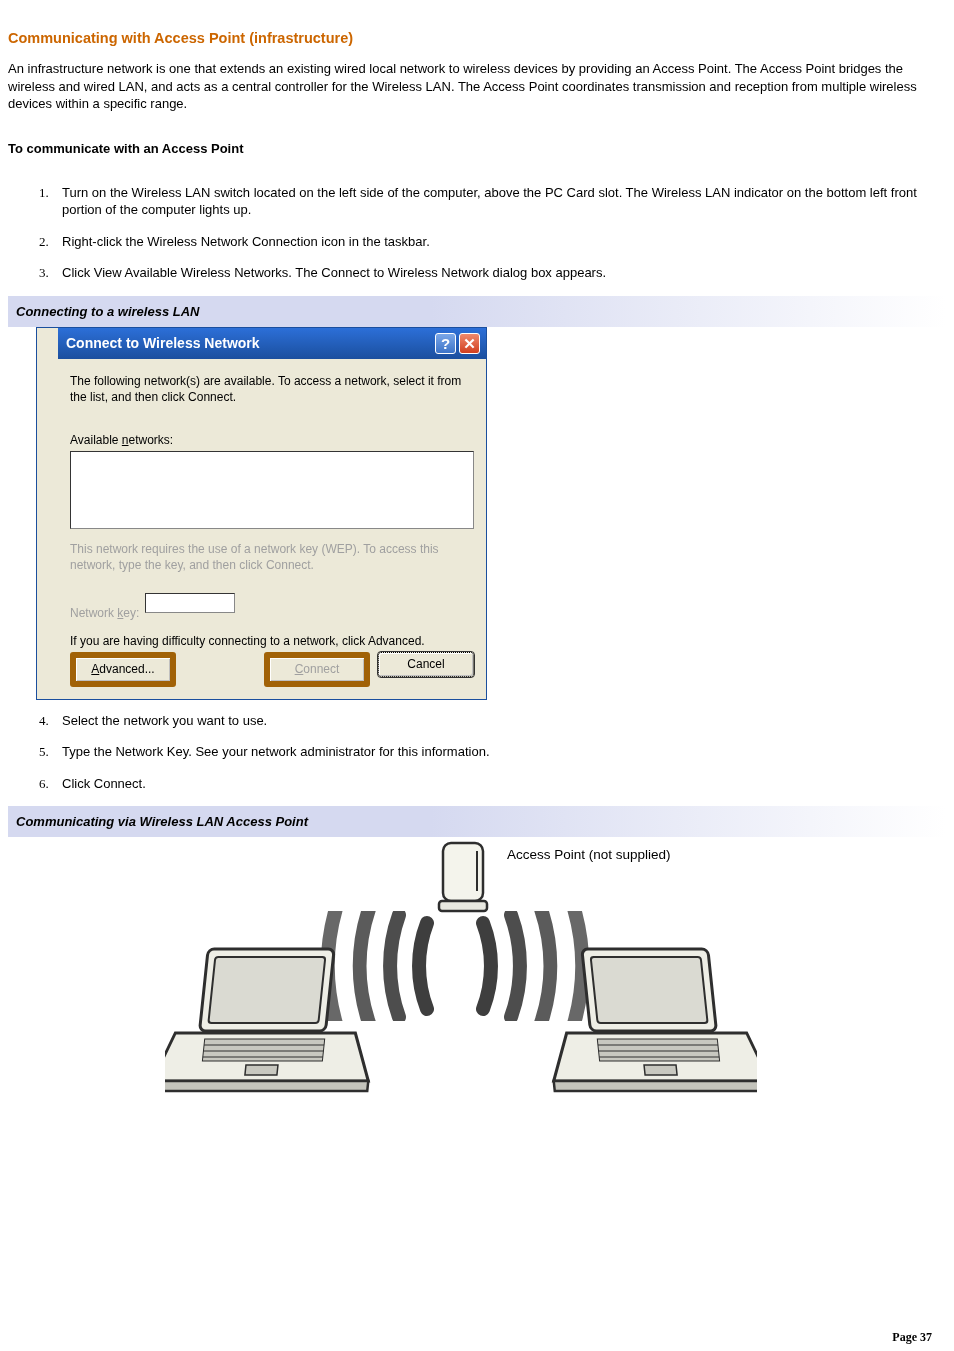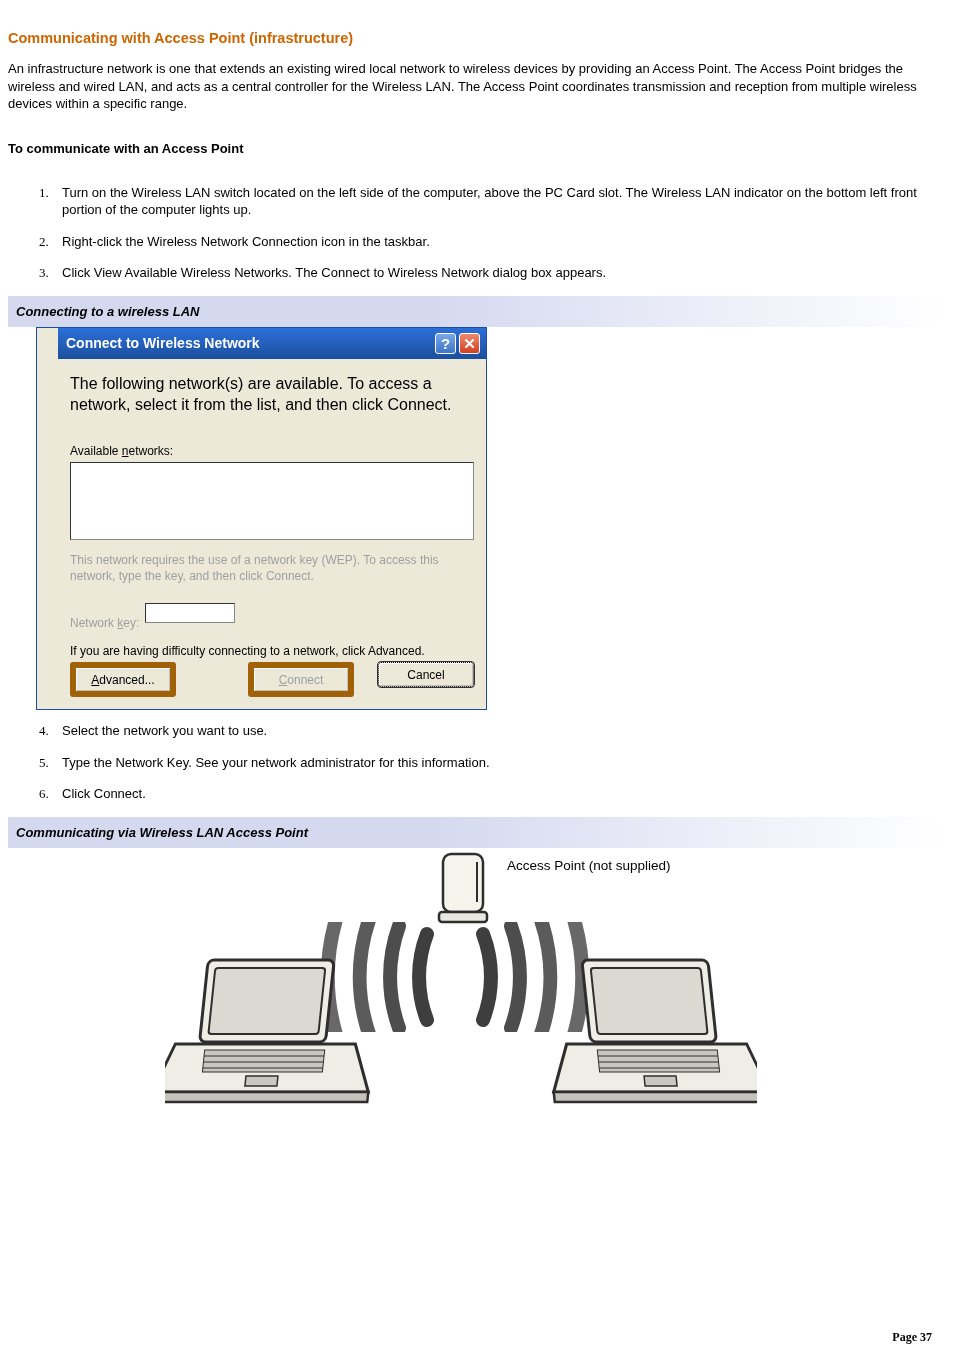--- a/index.html
+++ b/index.html
@@ -95,21 +95,21 @@
     }
     .close-btn {
       background: linear-gradient(to bottom, #F08A6D, #D13F1F);
       color: #fff;
       border: 1px solid #fff;
     }
     .dialog-body {
       padding: 14px 12px 12px 12px;
     }
     .dialog-text {
-      font-size: 16px;
+      font-size: 12px;
       line-height: 1.35;
       margin-bottom: 28px;
     }
     .dialog-label {
       font-size: 12px;
       margin-bottom: 4px;
       margin-top: 24px;
     }
     .dialog-label .ul {
       text-decoration: underline;
@@ -174,21 +174,21 @@
     }
     .dlg-button.focused {
       border: 1px dotted #000;
       outline: 1px solid #333;
     }
     .ul {
       text-decoration: underline;
     }
     .right-buttons {
       display: flex;
-      gap: 24px;
+      gap: 8px;
       margin-left: 24px;
     }
     
     .diagram-wrap {
       display: flex;
       justify-content: center;
       margin: 4px 0 0 0;
     }
     .diagram {
       position: relative;

